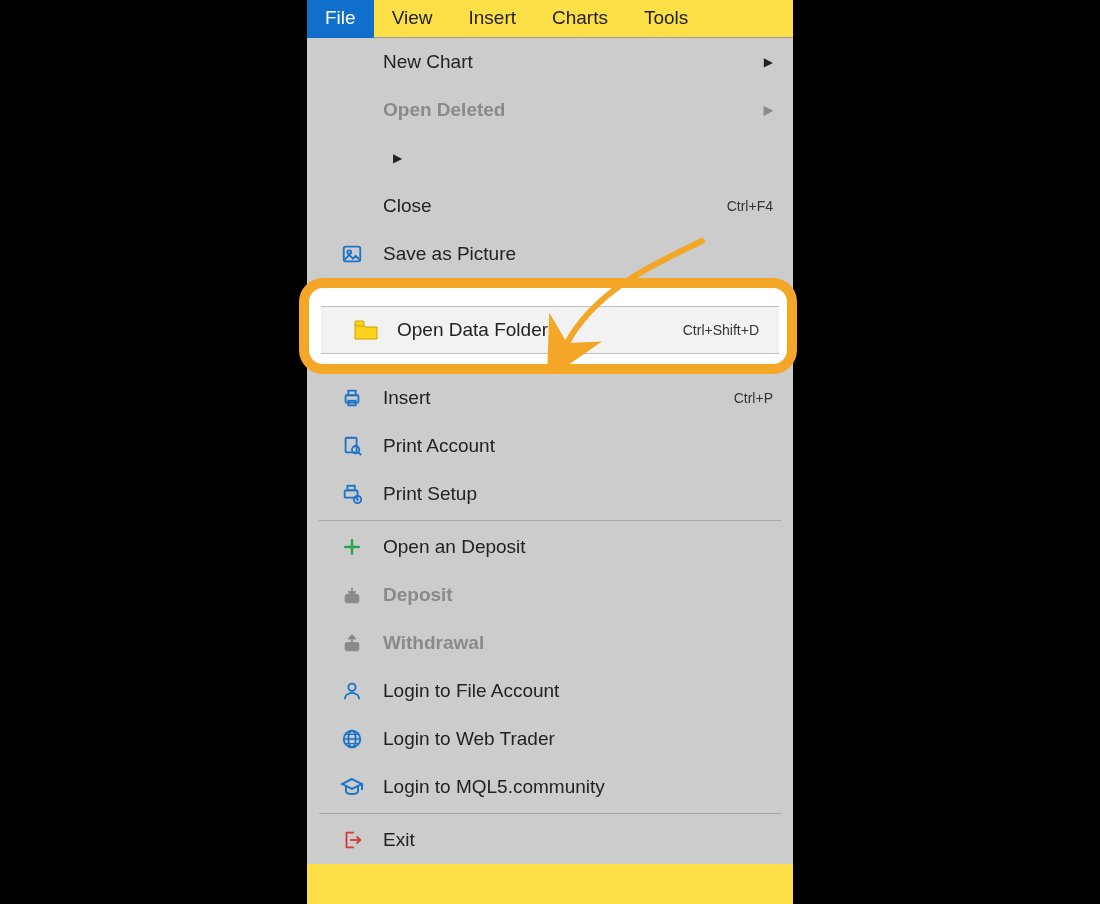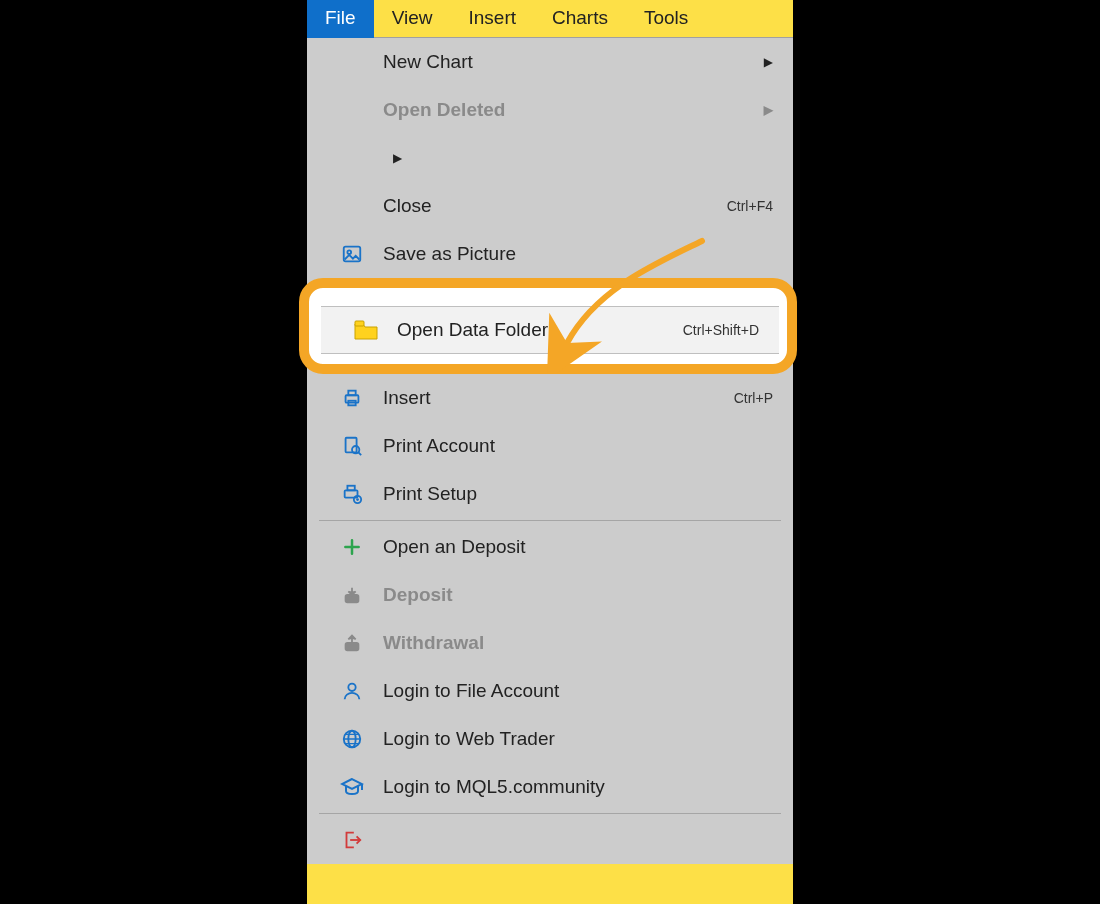--- a/index.html
+++ b/index.html
@@ -263,20 +263,21 @@
     <div class="sep"></div>
 
     <div class="menu-row">
       <span class="ico">
         <svg width="22" height="22" viewBox="0 0 24 24" fill="none">
             <path d="M14 4h-8v16h8" stroke="#d23b3b" stroke-width="2" fill="none"></path>
             <path d="M10 12h11" stroke="#d23b3b" stroke-width="2"></path>
             <path d="M17 8l4 4-4 4" stroke="#d23b3b" stroke-width="2" fill="none"></path>
           </svg>
       </span>
+      <span class="label">Exit</span>
     </div>
 
     <svg class="annot-arrow" viewBox="0 0 200 140">
       <defs>
         <marker id="ahead" markerWidth="12" markerHeight="12" refX="3" refY="5" orient="auto">
           <path d="M0 0 L10 5 L0 10 L3 5 z" fill="#f4a626"></path>
         </marker>
       </defs>
       <path d="M165 8 C 120 30, 60 55, 30 110" stroke="#f4a626" stroke-width="6" fill="none" marker-end="url(#ahead)" stroke-linecap="round"></path>
     </svg>

